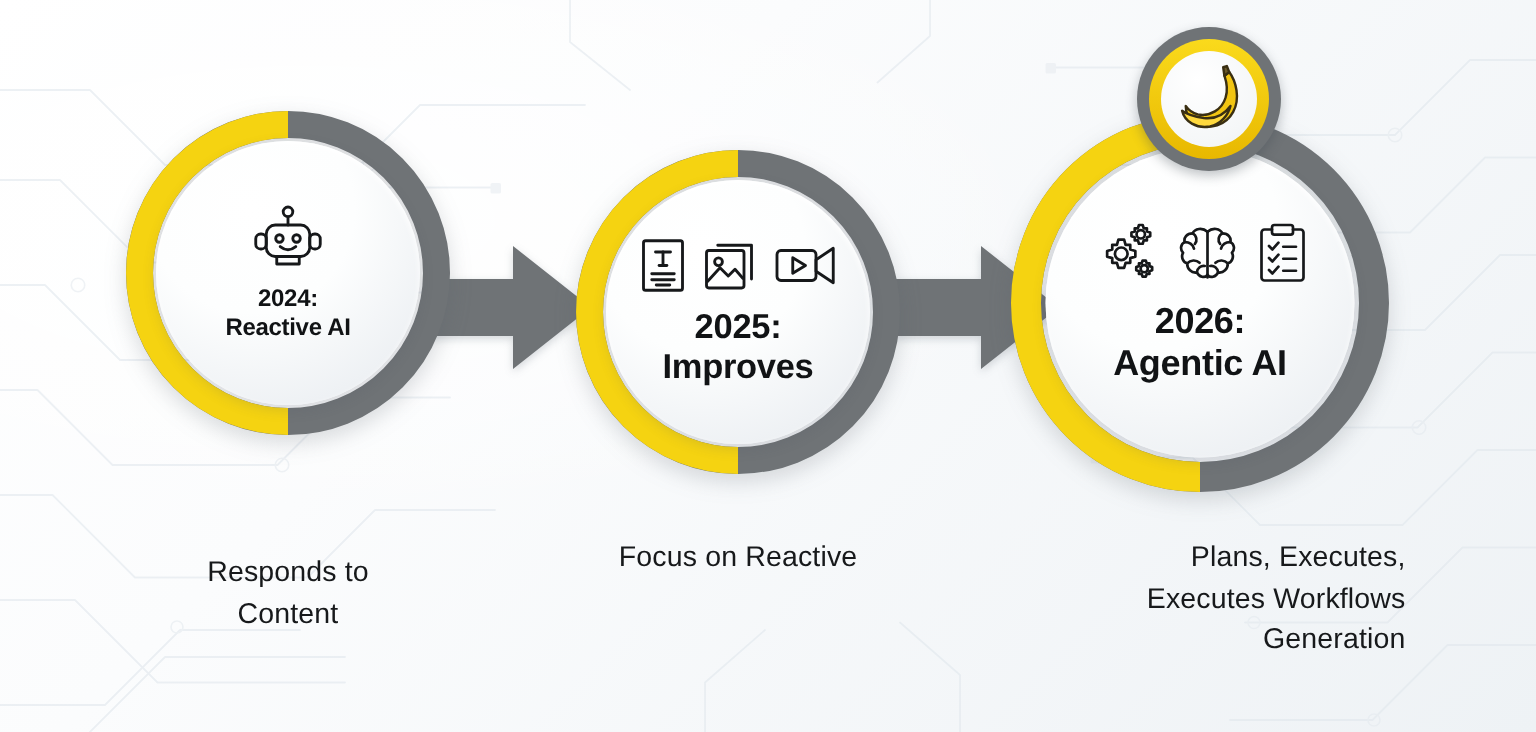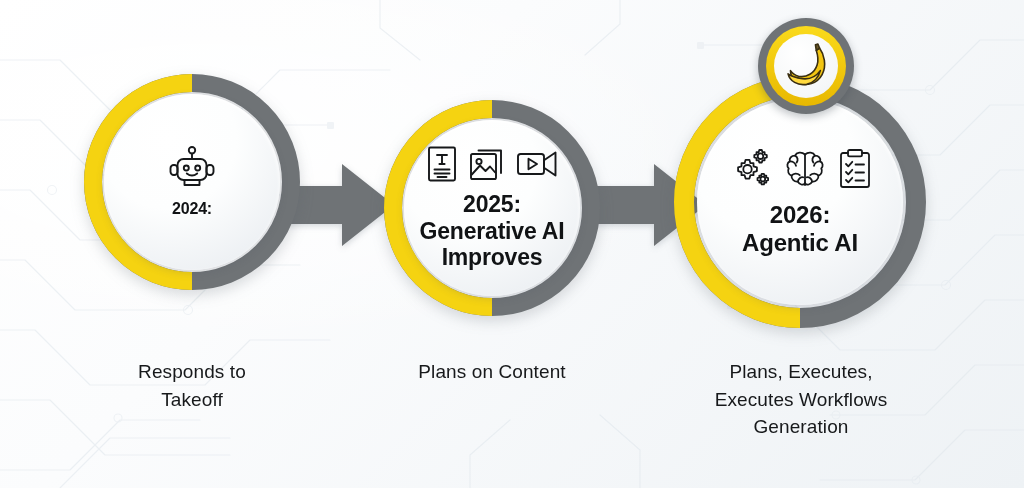--- a/index.html
+++ b/index.html
@@ -150,20 +150,21 @@
             <rect x="38.5" y="20" width="7" height="10" rx="3.2"></rect>
             <circle cx="18.3" cy="23" r="2.5"></circle>
             <circle cx="29.7" cy="23" r="2.5"></circle>
             <path d="M18.8 28.4 Q24 32.6 29.2 28.4"></path>
             <path d="M16.5 35 L16.5 40 L31.5 40 L31.5 35"></path>
           </g>
         </svg>
       </div>
       <div class="title" style="font-size:16px;">
         <div>2024:</div>
+        <div>Reactive AI</div>
       </div>
     </div>
   </div>
 
   <div class="node" style="left:384px;top:100px;width:216px;height:216px;">
     <div class="ring">
       <svg viewBox="0 0 216 216" aria-hidden="true">
         <circle cx="108" cy="108" r="99" fill="none" stroke="#6f7376" stroke-width="18"></circle>
         <path d="M 108 9 A 99 99 0 0 0 108 207" fill="none" stroke="#f5d311" stroke-width="18" stroke-linecap="butt"></path>
       </svg>
@@ -193,21 +194,20 @@
         <svg width="42" height="34" viewBox="0 0 42 34" aria-hidden="true">
           <g fill="none" stroke="#16181a" stroke-width="1.9" stroke-linecap="round" stroke-linejoin="round">
             <rect x="2" y="7" width="26" height="20" rx="2.6"></rect>
             <path d="M28 13.2 L39.5 5.5 L39.5 28.5 L28 20.8 Z"></path>
             <path d="M12.5 11.8 L21 17 L12.5 22.2 Z"></path>
           </g>
         </svg>
       </div>
       <div class="title" style="font-size:23px;margin-top:8px;">
         <div>2025:</div>
-        <div>Generative AI</div>
         <div>Improves</div>
       </div>
     </div>
   </div>
 
   <div class="node" style="left:674px;top:76px;width:252px;height:252px;">
     <div class="ring">
       <svg viewBox="0 0 252 252" aria-hidden="true">
         <circle cx="126" cy="126" r="116" fill="none" stroke="#6f7376" stroke-width="20"></circle>
         <path d="M 126 10 A 116 116 0 0 0 126 242" fill="none" stroke="#f5d311" stroke-width="20" stroke-linecap="butt"></path>
@@ -268,28 +268,28 @@
               <path d="M13 38 C13 50 25 58 39 54 C51 50 57 38 55 25 C54 19 52 14 49 10 L45 13 C47 19 48 25 46 31 C43 41 33 47 23 45 C19 44 15 41 13 38 Z" fill="#f2c512"></path>
               <path d="M10 42 C12 51 22 57 33 55 C42 53 48 46 50 38 C45 45 37 49 28 48 C21 47 14 45 10 42 Z" fill="#ffd93d"></path>
               <path d="M49 10 L47 5 L44 6 L45 13 Z" fill="#6b5a2a"></path>
             </g>
           </svg>
         </div>
       </div>
     </div>
   </div>
 
-  <div class="caption" style="left:62px;top:358px;width:260px;text-align:center;">
+  <div class="caption" style="left:62px;top:368px;width:260px;text-align:center;">
     <span>Responds to</span>
-    <span>Takeoff</span>
+    <span>Content</span>
   </div>
 
   <div class="caption" style="left:362px;top:358px;width:260px;">
-    <span>Plans on Content</span>
-  </div>
-
-  <div class="caption" style="left:665px;top:358px;width:272px;">
+    <span>Focus on Reactive</span>
+  </div>
+
+  <div class="caption" style="left:665px;top:358px;width:272px;text-align:right;">
     <span>Plans, Executes,</span>
     <span>Executes Workflows</span>
     <span>Generation</span>
   </div>
 
 </div>
 
 </body></html>

